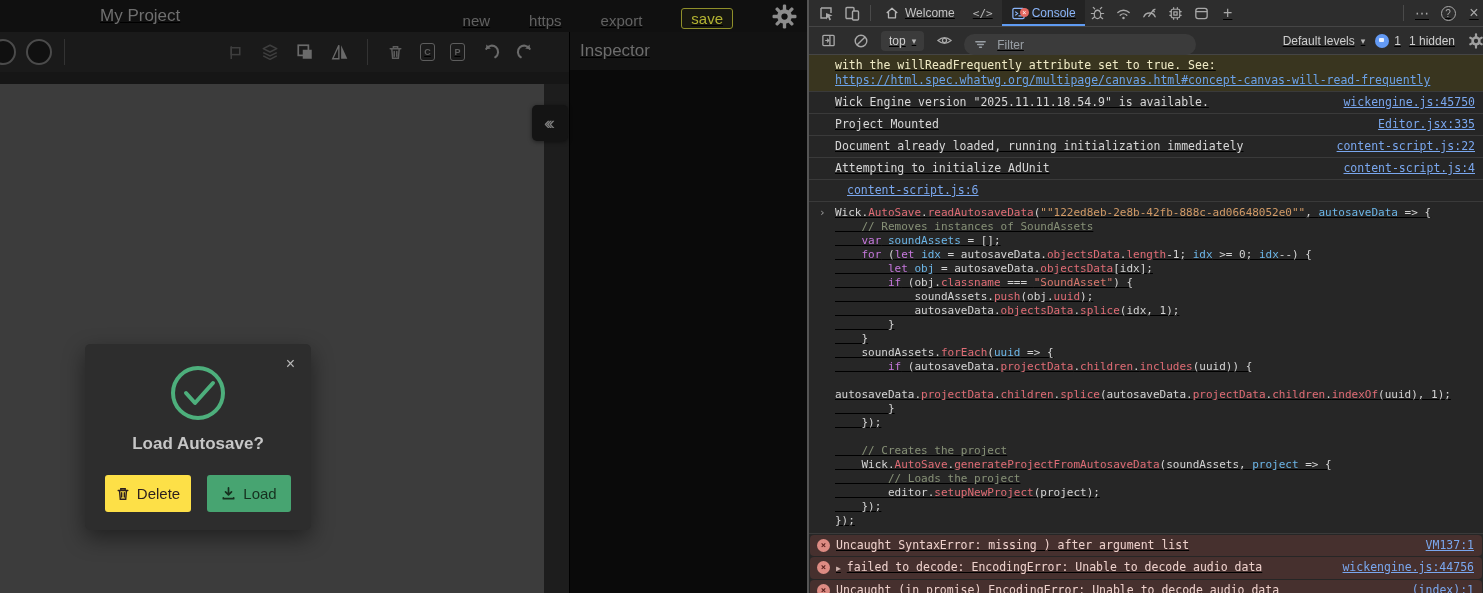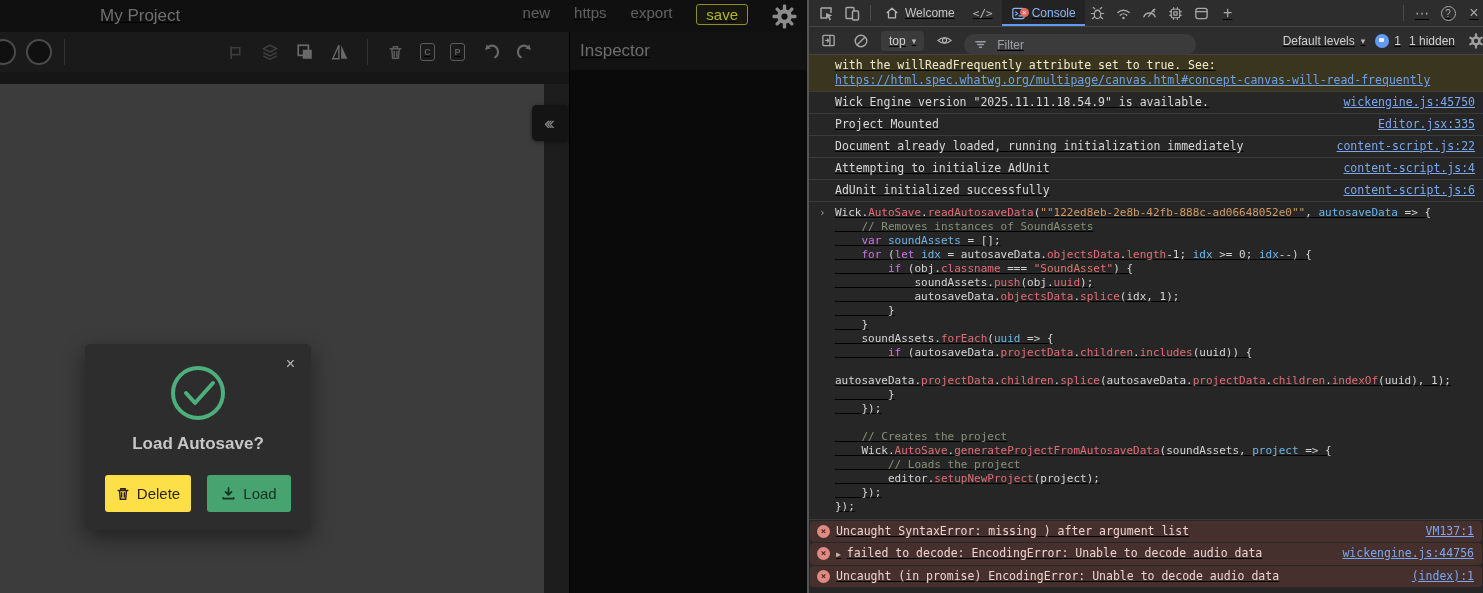--- a/index.html
+++ b/index.html
@@ -4,21 +4,21 @@
 <style>
   html,body{margin:0;padding:0;background:#000;}
   *{box-sizing:border-box;}
   .app{position:relative;width:1483px;height:593px;overflow:hidden;display:flex;
        font-family:"Liberation Sans",sans-serif;background:#111;text-decoration:underline;}
 
   
   .editor{flex:0 0 807px;display:flex;flex-direction:column;background:#141414;min-width:0;}
   .ed-topbar{height:32px;background:#101010;display:flex;align-items:center;flex:0 0 32px;}
   .ed-title{color:#6f6f6f;font-size:17px;margin-left:100px;}
-  .ed-menu{margin-left:auto;display:flex;align-items:flex-start;gap:24px;margin-right:10px;}
+  .ed-menu{margin-left:auto;display:flex;align-items:flex-end;gap:39px;margin-right:10px;}
   .ed-menu-item{color:#616161;font-size:15px;cursor:pointer;}
   .save-btn{color:#b3b332;border:1px solid #8f8f2a;border-radius:3px;padding:1px 9px;font-size:15px;background:rgba(70,70,20,.12);cursor:pointer;}
   .gear-btn{display:flex;align-items:center;cursor:pointer;}
 
   .ed-body{flex:1;display:flex;min-height:0;}
   .ed-left{width:569px;flex:0 0 569px;display:flex;flex-direction:column;background:#161616;}
   .ed-toolbar{height:40px;flex:0 0 40px;background:#1a1a1a;display:flex;align-items:center;padding:0 8px;}
   .swatch{width:26px;height:26px;border:2px solid #4b4b4b;border-radius:50%;background:#101010;flex:0 0 auto;}
   .swatch.clipped{margin-left:-18px;}
   .tb-divider{width:1px;height:26px;background:#333;margin:0 12px;}
@@ -391,32 +391,32 @@
           </div>
           <div class="console-row">
             <span class="msg">Document already loaded, running initialization immediately</span>
             <a class="src-link">content-script.js:22</a>
           </div>
           <div class="console-row">
             <span class="msg">Attempting to initialize AdUnit</span>
             <a class="src-link">content-script.js:4</a>
           </div>
           <div class="console-row">
-            <span class="msg">AdUnit initialized successfully</span>
             <a class="src-link">content-script.js:6</a>
           </div>
         </div>
 
       <div class="code-block">
         <span class="code-gutter">›</span>
         <div id="code-lines">
             <div class="code-line"><span class="tk-p">Wick.</span><span class="tk-r">AutoSave</span><span class="tk-p">.</span><span class="tk-r">readAutosaveData</span><span class="tk-p">(</span><span class="tk-s">""122ed8eb-2e8b-42fb-888c-ad06648052e0""</span><span class="tk-p">, </span><span class="tk-d">autosaveData</span><span class="tk-p"> =&gt; {</span></div>
             <div class="code-line"><span class="tk-p">    </span><span class="tk-c">// Removes instances of SoundAssets</span></div>
             <div class="code-line"><span class="tk-p">    </span><span class="tk-k">var</span><span class="tk-p"> </span><span class="tk-d">soundAssets</span><span class="tk-p"> = [];</span></div>
             <div class="code-line"><span class="tk-p">    </span><span class="tk-k">for</span><span class="tk-p"> (</span><span class="tk-k">let</span><span class="tk-p"> </span><span class="tk-d">idx</span><span class="tk-p"> = autosaveData.</span><span class="tk-r">objectsData</span><span class="tk-p">.</span><span class="tk-r">length</span><span class="tk-p">-1; </span><span class="tk-d">idx</span><span class="tk-p"> &gt;= 0; </span><span class="tk-d">idx</span><span class="tk-p">--) {</span></div>
+            <div class="code-line"><span class="tk-p">        </span><span class="tk-k">let</span><span class="tk-p"> </span><span class="tk-d">obj</span><span class="tk-p"> = autosaveData.</span><span class="tk-r">objectsData</span><span class="tk-p">[idx];</span></div>
             <div class="code-line"><span class="tk-p">        </span><span class="tk-k">if</span><span class="tk-p"> (obj.</span><span class="tk-r">classname</span><span class="tk-p"> === </span><span class="tk-t">"SoundAsset"</span><span class="tk-p">) {</span></div>
             <div class="code-line"><span class="tk-p">            soundAssets.</span><span class="tk-r">push</span><span class="tk-p">(obj.</span><span class="tk-r">uuid</span><span class="tk-p">);</span></div>
             <div class="code-line"><span class="tk-p">            autosaveData.</span><span class="tk-r">objectsData</span><span class="tk-p">.</span><span class="tk-r">splice</span><span class="tk-p">(idx, 1);</span></div>
             <div class="code-line"><span class="tk-p">        }</span></div>
             <div class="code-line"><span class="tk-p">    }</span></div>
             <div class="code-line"><span class="tk-p">    soundAssets.</span><span class="tk-r">forEach</span><span class="tk-p">(</span><span class="tk-d">uuid</span><span class="tk-p"> =&gt; {</span></div>
             <div class="code-line"><span class="tk-p">        </span><span class="tk-k">if</span><span class="tk-p"> (autosaveData.</span><span class="tk-r">projectData</span><span class="tk-p">.</span><span class="tk-r">children</span><span class="tk-p">.</span><span class="tk-r">includes</span><span class="tk-p">(uuid)) {</span></div>
             <div class="code-line"></div>
             <div class="code-line"><span class="tk-p">autosaveData.</span><span class="tk-r">projectData</span><span class="tk-p">.</span><span class="tk-r">children</span><span class="tk-p">.</span><span class="tk-r">splice</span><span class="tk-p">(autosaveData.</span><span class="tk-r">projectData</span><span class="tk-p">.</span><span class="tk-r">children</span><span class="tk-p">.</span><span class="tk-r">indexOf</span><span class="tk-p">(uuid), 1);</span></div>
             <div class="code-line"><span class="tk-p">        }</span></div>

